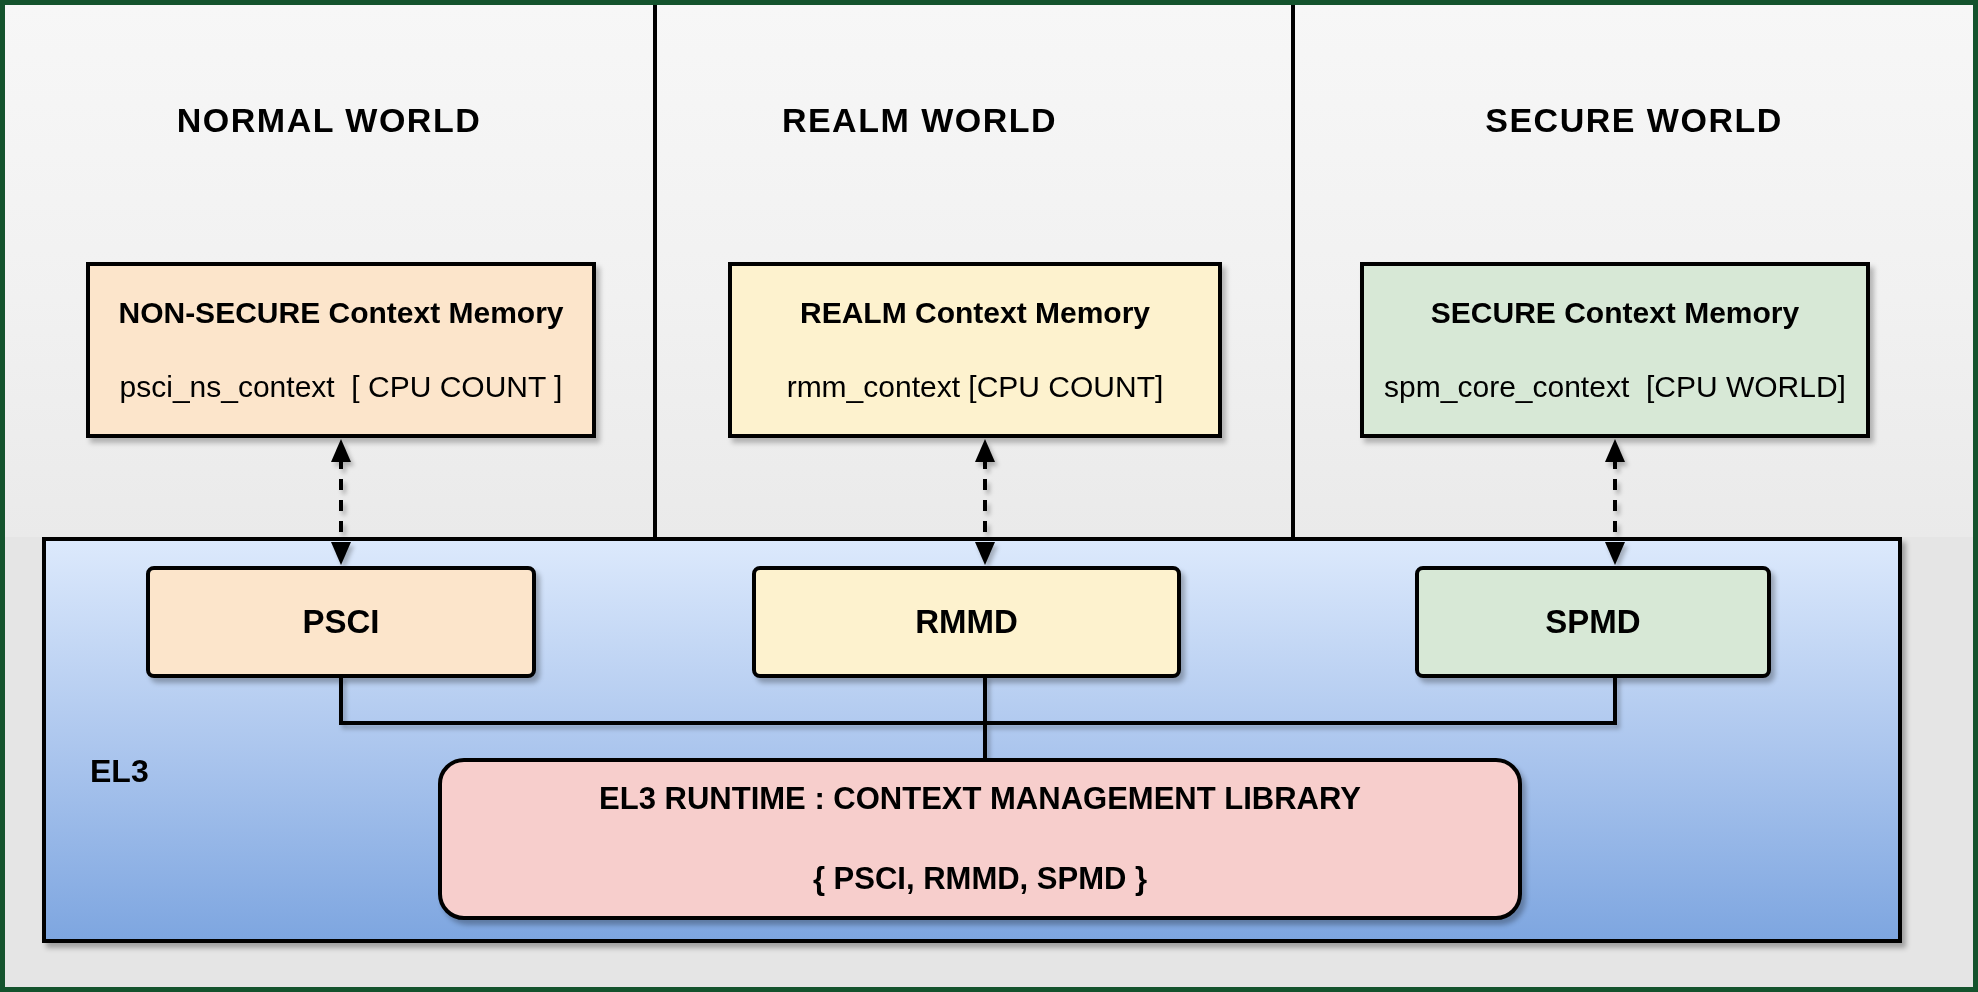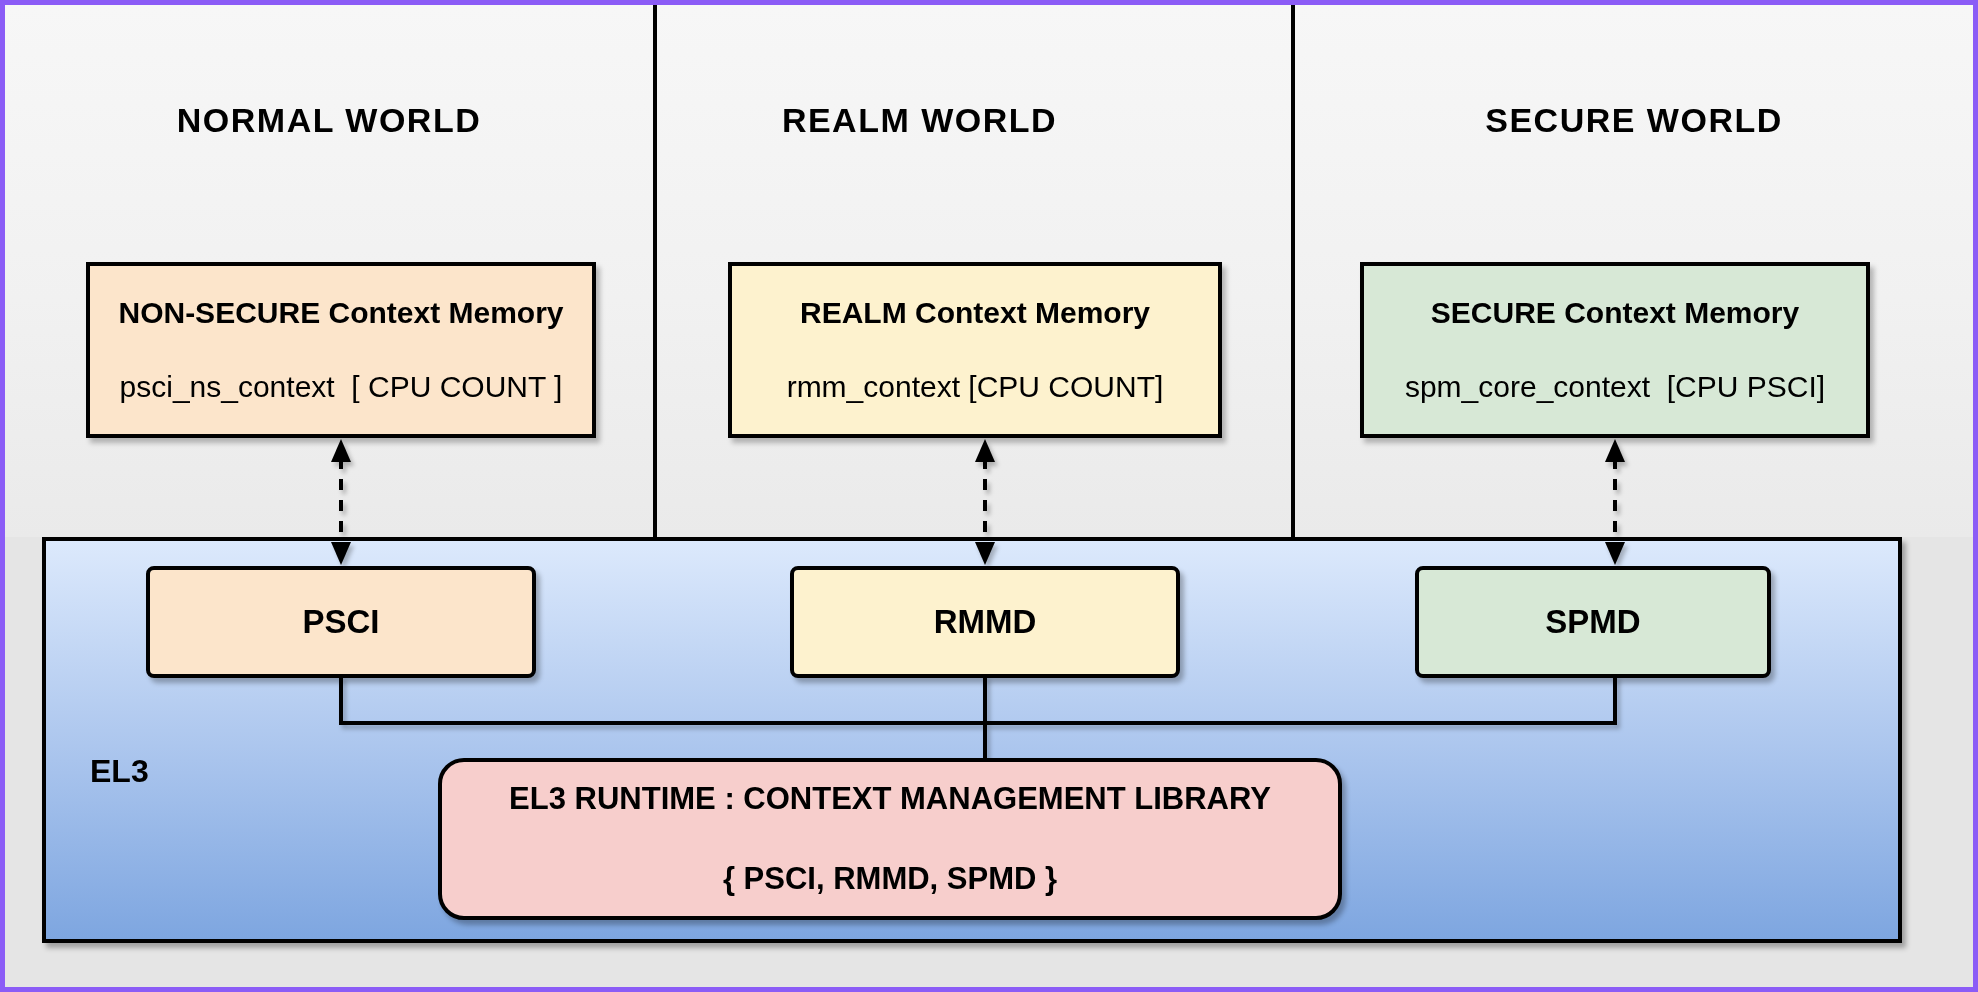--- a/index.html
+++ b/index.html
@@ -1,21 +1,21 @@
 <!DOCTYPE html>
 <html><head>
 <meta charset="utf-8">
 <style>
   * { box-sizing: border-box; margin: 0; padding: 0; }
   html, body { background: #cfcfcf; }
   .canvas {
     position: relative;
     width: 1978px; height: 992px;
     background: #E5E5E5;
-    border: 5px solid #8b5cf6;
+    border: 5px solid #14532d;
     overflow: hidden;
     font-family: "Liberation Sans", sans-serif;
     color: #000;
   }
   
   .panel {
     position: absolute; top: 0; height: 532px;
     background: linear-gradient(180deg, #F7F7F7 0%, #F1F1F1 55%, #EAEAEA 100%);
   }
   .panel.p1 { left: 0;     width: 648px; }
@@ -64,25 +64,25 @@
   }
 
   .disp {
     position: absolute; top: 561px; height: 112px;
     border: 4px solid #000; border-radius: 8px;
     display: flex; align-items: center; justify-content: center;
     font-size: 33px; font-weight: bold;
     box-shadow: 4px 5px 5px rgba(0,0,0,0.28);
   }
   .disp.d1 { left: 141px;  width: 390px; background: #FCE5CB; }
-  .disp.d2 { left: 785px;  width: 390px; background: #FDF2CE; }
+  .disp.d2 { left: 747px;  width: 429px; background: #FDF2CE; }
   .disp.d3 { left: 1410px; width: 356px; background: #D7E8D6; }
 
   .runtime-box {
-    position: absolute; left: 433px; top: 753px; width: 904px; height: 162px;
+    position: absolute; left: 433px; top: 753px; width: 1084px; height: 162px;
     background: #F7CECC;
     border: 4px solid #000; border-radius: 26px;
     display: flex; flex-direction: column; align-items: center; justify-content: center;
     font-size: 31px; font-weight: bold; line-height: 42px;
     text-align: center;
     box-shadow: 4px 5px 5px rgba(0,0,0,0.28);
     gap: 38px;
   }
 
   
@@ -135,21 +135,21 @@
   <div class="mem-box m1">
     <div class="mem-title">NON-SECURE Context Memory</div>
     <div class="mem-value">psci_ns_context  [ CPU COUNT ]</div>
   </div>
   <div class="mem-box m2">
     <div class="mem-title">REALM Context Memory</div>
     <div class="mem-value">rmm_context [CPU COUNT]</div>
   </div>
   <div class="mem-box m3">
     <div class="mem-title">SECURE Context Memory</div>
-    <div class="mem-value">spm_core_context  [CPU PSCI]</div>
+    <div class="mem-value">spm_core_context  [CPU WORLD]</div>
   </div>
 
   <div class="disp d1">
     <span>PSCI</span>
   </div>
   <div class="disp d2">
     <span>RMMD</span>
   </div>
   <div class="disp d3">
     <span>SPMD</span>

